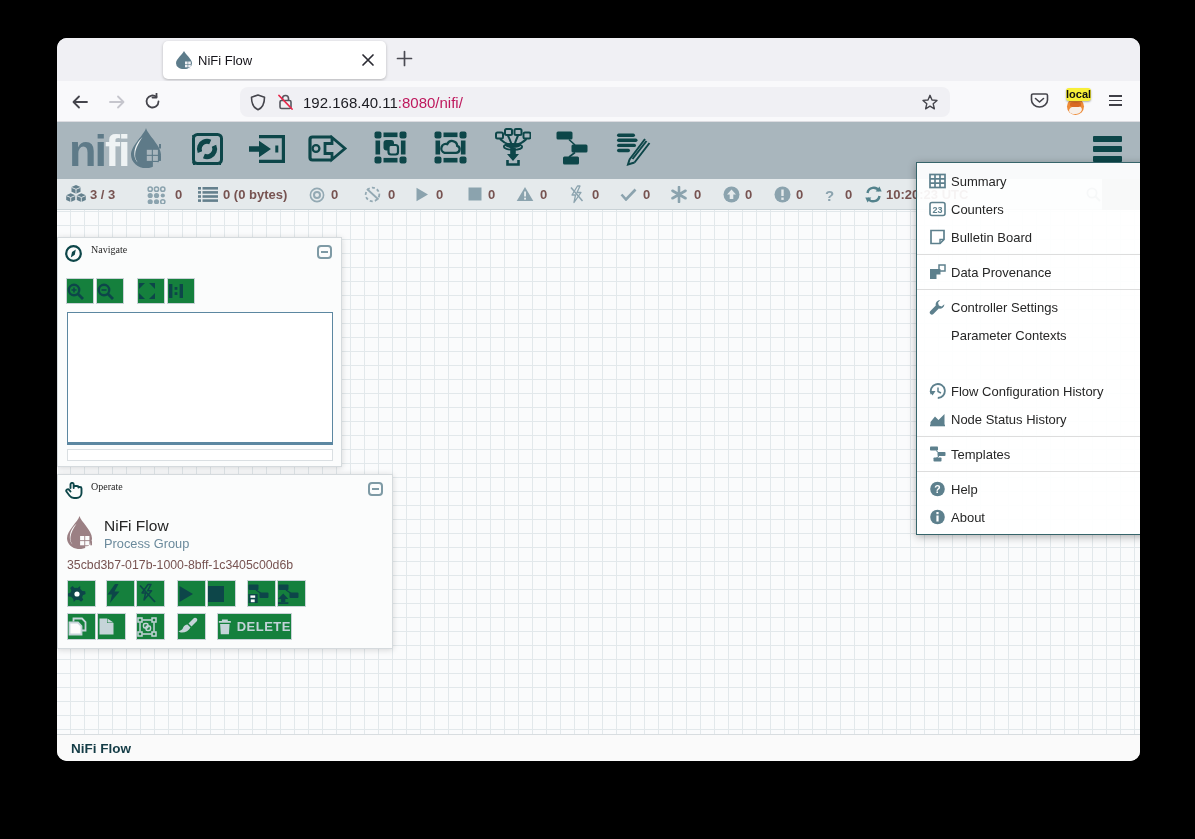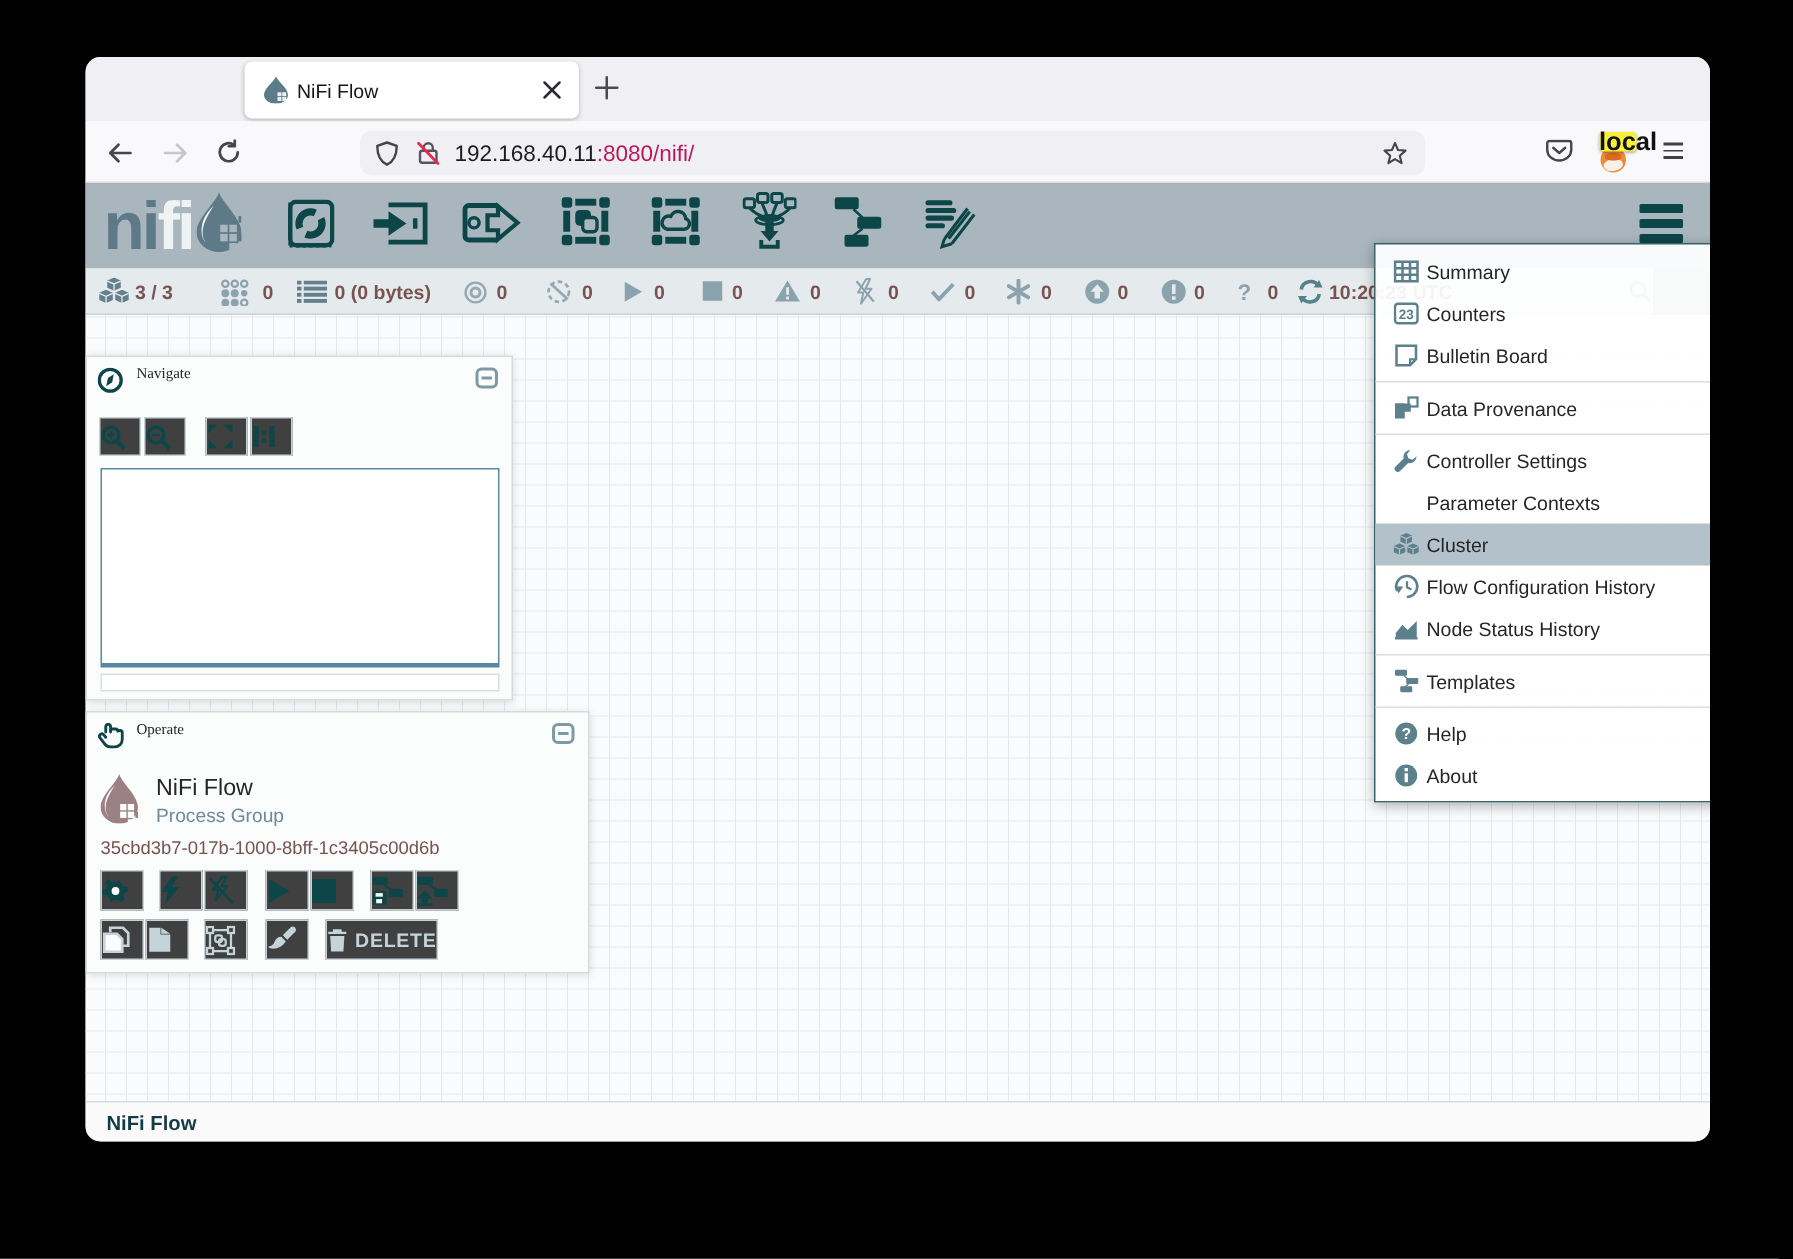--- a/index.html
+++ b/index.html
@@ -19,21 +19,21 @@
 #nfhead{position:absolute;left:0;top:84px;width:100%;height:57px;background:#a9b6bd}
 #statsbar{position:absolute;left:0;top:141px;width:100%;height:31px;background:#e5eaec;border-bottom:1px solid #c9d2d6;font-size:13px;color:#775351;font-weight:bold}
 #canvas{position:absolute;left:0;top:172px;width:100%;height:524px;background:#fafbfc;
  background-image:linear-gradient(to right,#e2e8eb 1px,transparent 1px),linear-gradient(to bottom,#e2e8eb 1px,transparent 1px);
  background-size:14px 14px;background-position:13px 1px}
 
 .panel{position:absolute;background:#fbfcfc;border:1px solid #d5dadd;box-shadow:0 1px 6px rgba(0,0,0,.15)}
 .ptitle{position:absolute;left:33px;top:6px;font-family:"Liberation Serif",serif;font-weight:normal;font-size:10px;color:#262626}
 .collapse{position:absolute;right:9px;top:7px;width:15px;height:14px;border:2px solid #7e9aa5;border-radius:4px}
 .collapse:before{content:"";position:absolute;left:2px;top:4px;width:7px;height:2px;background:#7e9aa5}
-.nbtn{position:absolute;width:28px;height:26px;background:#404040;border:1px solid #c8d2d6;display:flex;align-items:center;justify-content:space-between}
+.nbtn{position:absolute;width:28px;height:26px;background:#15803d;border:1px solid #c8d2d6;display:flex;align-items:center;justify-content:space-between}
 
 #menu{position:absolute;left:859px;top:124px;width:232px;height:373px;background:rgba(255,255,255,.93);border:1px solid #36646a;box-shadow:0 2px 8px rgba(0,0,0,.3)}
 .mi{position:absolute;left:0;width:100%;height:28px;font-size:13px;color:#262626}
 .mi .mic{position:absolute;left:12px;top:6px;width:17px;height:16px}
 .mi .mtx{position:absolute;left:34px;top:7px}
 .msep{position:absolute;left:0;width:100%;height:1px;background:#ddd}
 #breadcrumb{position:absolute;left:0;top:696px;width:100%;height:27px;background:#fafafa;border-top:1px solid #d8dde0}
 #breadcrumb b{position:absolute;left:14px;top:6px;font-size:13.5px;color:#143c46}
 svg{display:block}
 </style></head>
@@ -91,21 +91,21 @@
         </svg>
  </div>
  <svg class="abs" style="left:973px;top:12px" width="19" height="17" viewBox="0 0 19 17">
         <path d="M1.5 2.5 A1.5 1.5 0 0 1 3 1 H16 A1.5 1.5 0 0 1 17.5 2.5 V7 A8 7 0 0 1 1.5 7 Z" stroke="#45454c" stroke-width="1.6" fill="none"></path>
         <path d="M5.5 5.5 L9.5 9 L13.5 5.5" stroke="#45454c" stroke-width="1.6" fill="none" stroke-linecap="round" stroke-linejoin="round"></path>
       </svg>
  <div class="abs" style="left:1010px;top:17px;width:17px;height:17px;border-radius:50%;background:#ee8b38;overflow:hidden">
         <div class="abs" style="left:2px;top:8px;width:13px;height:8px;border-radius:50%;background:#f7f0ea;transform:rotate(-8deg)"></div>
         <div class="abs" style="left:3px;top:4px;width:11px;height:5px;border-radius:40%;background:#d96a24"></div>
       </div>
- <div class="abs" style="left:1009px;top:7px;width:25px;height:13px;background:#f8ef39;border-radius:3px;box-shadow:0 1px 2px rgba(0,0,0,.3);font-size:17px;font-weight:bold;color:#111;text-align:center;line-height:13px">local</div>
+ <div class="abs" style="left:1009px;top:7px;width:25px;height:13px;background:#f8ef39;border-radius:3px;box-shadow:0 1px 2px rgba(0,0,0,.3);font-size:11px;font-weight:bold;color:#111;text-align:center;line-height:13px">local</div>
  <div class="abs" style="left:1052px;top:14px;width:13px;height:12px">
    <div style="height:1.8px;background:#3f3f46;margin-bottom:2.9px"></div>
         <div style="height:1.8px;background:#3f3f46;margin-bottom:2.9px"></div>
         <div style="height:1.8px;background:#3f3f46"></div>
  </div>
 </div>
 
 <div id="nfhead">
  <div class="abs" style="left:12px;top:3px;font-weight:bold;font-size:45px;letter-spacing:-2px"><span style="color:#5e7a88">ni</span><span style="color:#eff3f4">fi</span></div>
  <svg class="abs" style="left:74px;top:6px" width="30" height="40" viewBox="0 0 30 40">
@@ -527,33 +527,20 @@
  <div class="msep" style="top:126px"></div>
  <div class="mi" style="top:130px">
         <svg class="mic" viewBox="0 0 17 16">
           <path d="M11.2 1 a4.5 4.5 0 0 0 -4.4 5.6 L1.4 12 a2.1 2.1 0 0 0 3 3 L9.8 9.6 a4.5 4.5 0 0 0 5.6-4.4 L12.6 7.5 L9.9 6.5 L9 3.8 Z" fill="#5d808d"></path>
         </svg>
         <span class="mtx">Controller Settings</span>
       </div>
  <div class="mi" style="top:158px">
         <span class="mtx">Parameter Contexts</span>
       </div>
- <div class="mi" style="top:186px;background:#b3c2ca">
-        <svg class="mic" viewBox="0 0 20 18">
-          <g fill="#5d808d">
-            <path d="M10 0 L14.5 2 V6.8 L10 8.8 L5.5 6.8 V2Z"></path>
-            <path d="M4.7 8.2 L9.2 10.2 V15 L4.7 17 L0.2 15 V10.2Z"></path>
-            <path d="M15.3 8.2 L19.8 10.2 V15 L15.3 17 L10.8 15 V10.2Z"></path>
-          </g>
-          <g stroke="#b3c2ca" stroke-width="0.9" fill="none">
-            <path d="M5.5 2.4 L10 4.3 L14.5 2.4 M10 4.3 V8.8 M0.2 10.6 L4.7 12.5 L9.2 10.6 M4.7 12.5 V17 M10.8 10.6 L15.3 12.5 L19.8 10.6 M15.3 12.5 V17"></path>
-          </g>
-        </svg>
-        <span class="mtx">Cluster</span>
-      </div>
  <div class="mi" style="top:242px">
         <svg class="mic" viewBox="0 0 17 16">
           <path d="M1.5 14.5 V11 L6 5.5 L9.5 9 L15.5 3 V14.5Z" fill="#5d808d"></path>
           <path d="M1 14.5 h15" stroke="#5d808d" stroke-width="1.6"></path>
         </svg>
         <span class="mtx">Node Status History</span>
       </div>
  <div class="mi" style="top:214px">
         <svg class="mic" viewBox="0 0 17 16">
           <path d="M8.8 15 A7 7 0 1 0 2.5 11" fill="none" stroke="#5d808d" stroke-width="1.8"></path>

